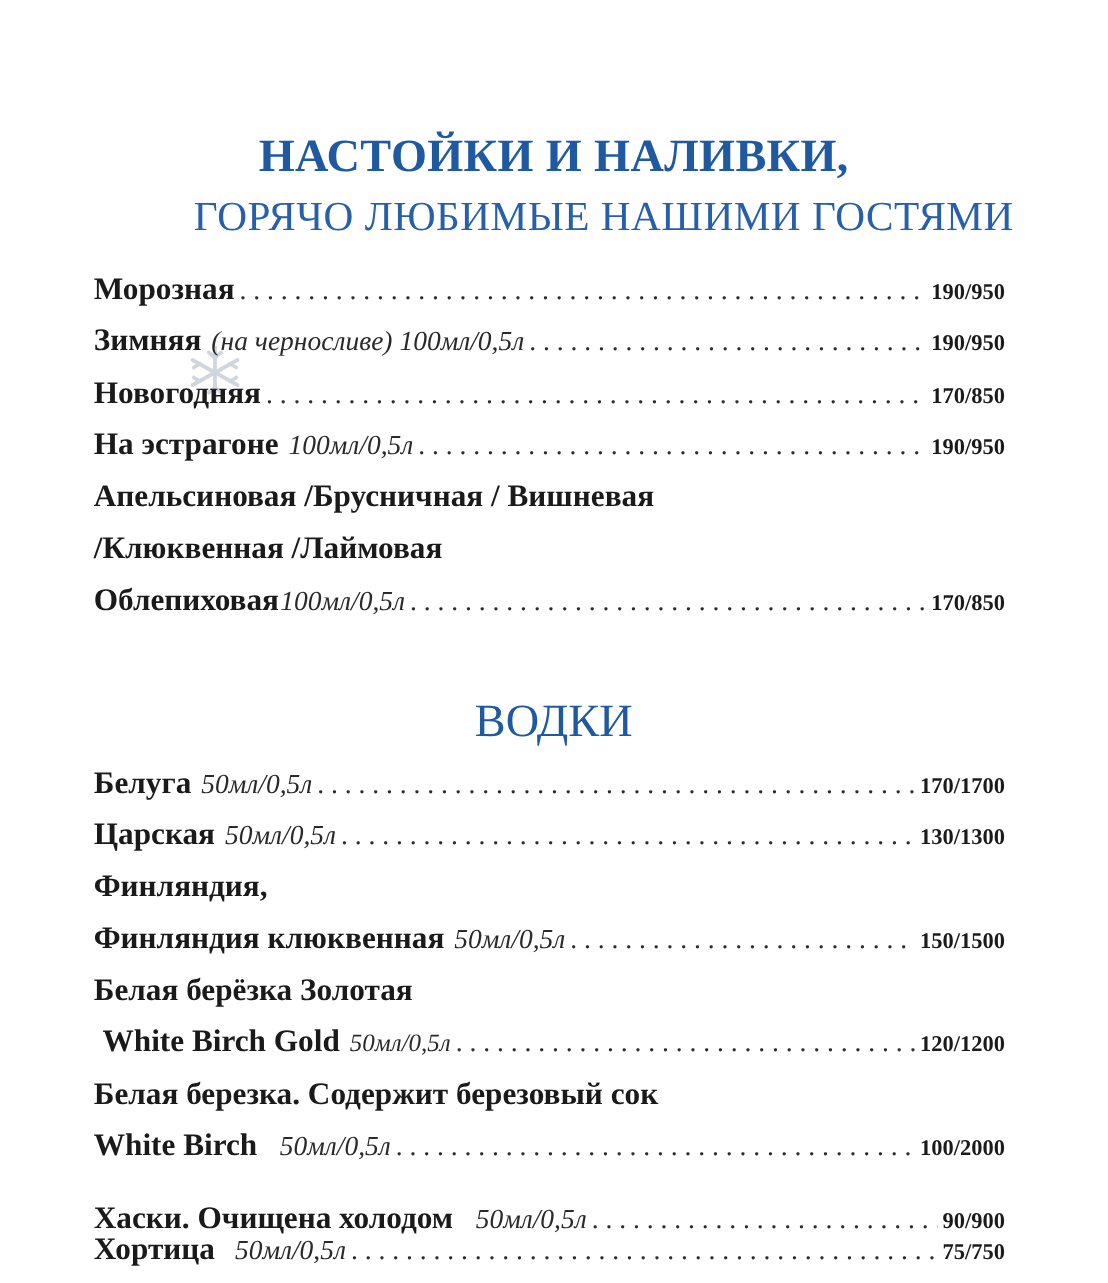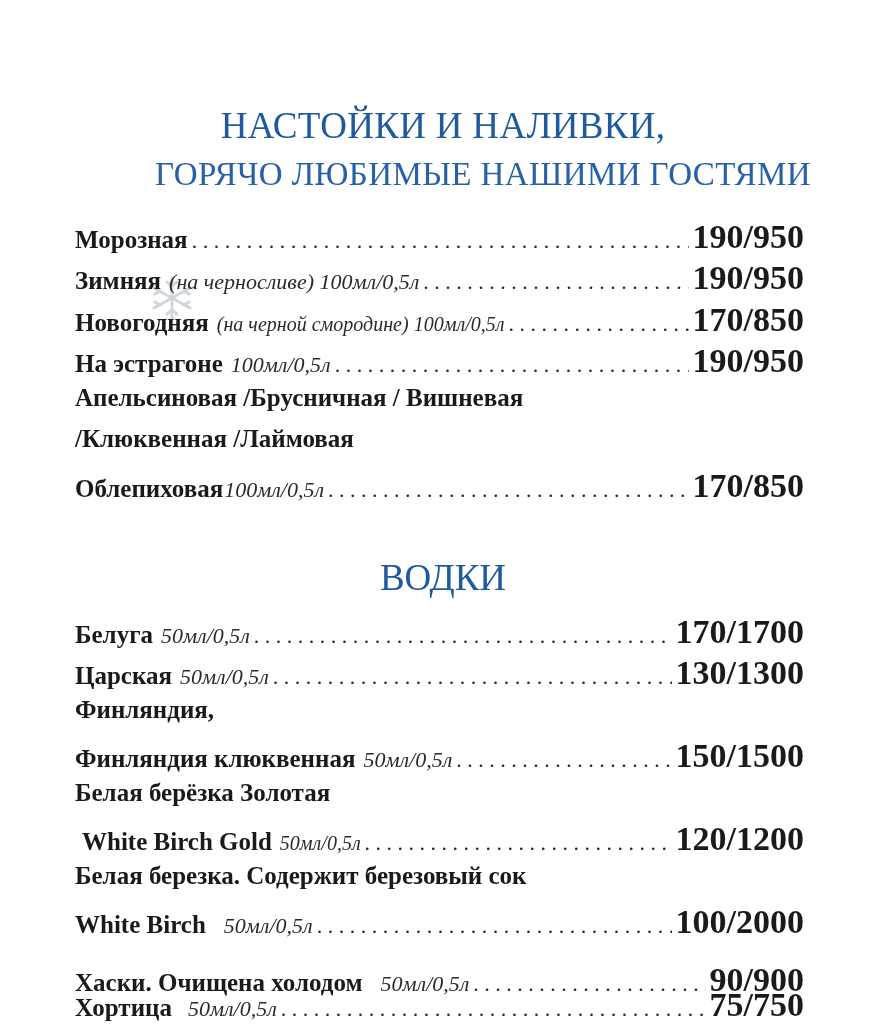--- a/index.html
+++ b/index.html
@@ -1,29 +1,29 @@
 <!DOCTYPE html>
 <html><head>
 <meta charset="utf-8">
 <style>
   html, body { margin: 0; padding: 0; background: #ffffff; }
   body { width: 886px; height: 1026px; position: relative; overflow: hidden;
          font-family: "Liberation Serif", "DejaVu Serif", serif; color: #1a1a1a; }
   .title { position: absolute; left: 0; width: 886px; text-align: center; color: #1f5aa0; }
-  .title-main { top: 104px; font-size: 37px; font-weight: normal; letter-spacing: 0.3px; }
+  .title-main { top: 104px; font-size: 37px; font-weight: bold; letter-spacing: 0.3px; }
   .title-sub { top: 156px; font-size: 33px; font-weight: normal; letter-spacing: 0.4px; color: #2760a8; margin-left: 40px; }
   .title-vodki { top: 556px; font-size: 37px; font-weight: normal; }
   .row { position: absolute; left: 75px; width: 729px; height: 34px; display: flex; align-items: baseline;
          font-size: 25px; white-space: nowrap; }
   .name { font-weight: bold; color: #1a1a1a; flex: 0 0 auto; }
   .note { font-style: italic; font-size: 22px; color: #2a2a2a; margin-left: 8px; flex: 0 0 auto; }
   .note.tight { margin-left: 1px; }
   .dots { flex: 1 1 auto; overflow: hidden; margin: 0 4px; font-size: 22px; color: #2a2a2a; letter-spacing: 5.2px; }
   .dots::after { content: ". . . . . . . . . . . . . . . . . . . . . . . . . . . . . . . . . . . . . . . . . . . . . . . . . . . . . . . . . . . . . . . . ."; letter-spacing: 0; }
-  .price { font-weight: bold; flex: 0 0 auto; font-size: 34px; text-align: center; }
+  .price { font-weight: bold; flex: 0 0 auto; font-size: 18px; text-align: center; }
   .snowflake { position: absolute; left: 147px; top: 276px; width: 50px; height: 44px; color: #c5ccd6; opacity: 0.8; }
 </style>
 </head>
 <body>
 
 <div class="title title-main">НАСТОЙКИ И НАЛИВКИ,</div>
 <div class="title title-sub">ГОРЯЧО ЛЮБИМЫЕ НАШИМИ ГОСТЯМИ</div>
 
 <div class="snowflake">
   <svg width="50" height="44" viewBox="0 0 50 44">
@@ -49,21 +49,20 @@
   <span class="price">190/950</span>
 </div>
 <div class="row" style="top:259px">
   <span class="name">Зимняя</span>
   <span class="note">(на черносливе) 100мл/0,5л</span>
   <span class="dots"></span>
   <span class="price">190/950</span>
 </div>
 <div class="row" style="top:301px">
   <span class="name">Новогодняя</span>
-  <span class="note" style="font-size:20px">(на черной смородине) 100мл/0,5л</span>
   <span class="dots"></span>
   <span class="price">170/850</span>
 </div>
 <div class="row" style="top:342px">
   <span class="name">На эстрагоне</span>
   <span class="note">100мл/0,5л</span>
   <span class="dots"></span>
   <span class="price">190/950</span>
 </div>
 <div class="row" style="top:384px">

